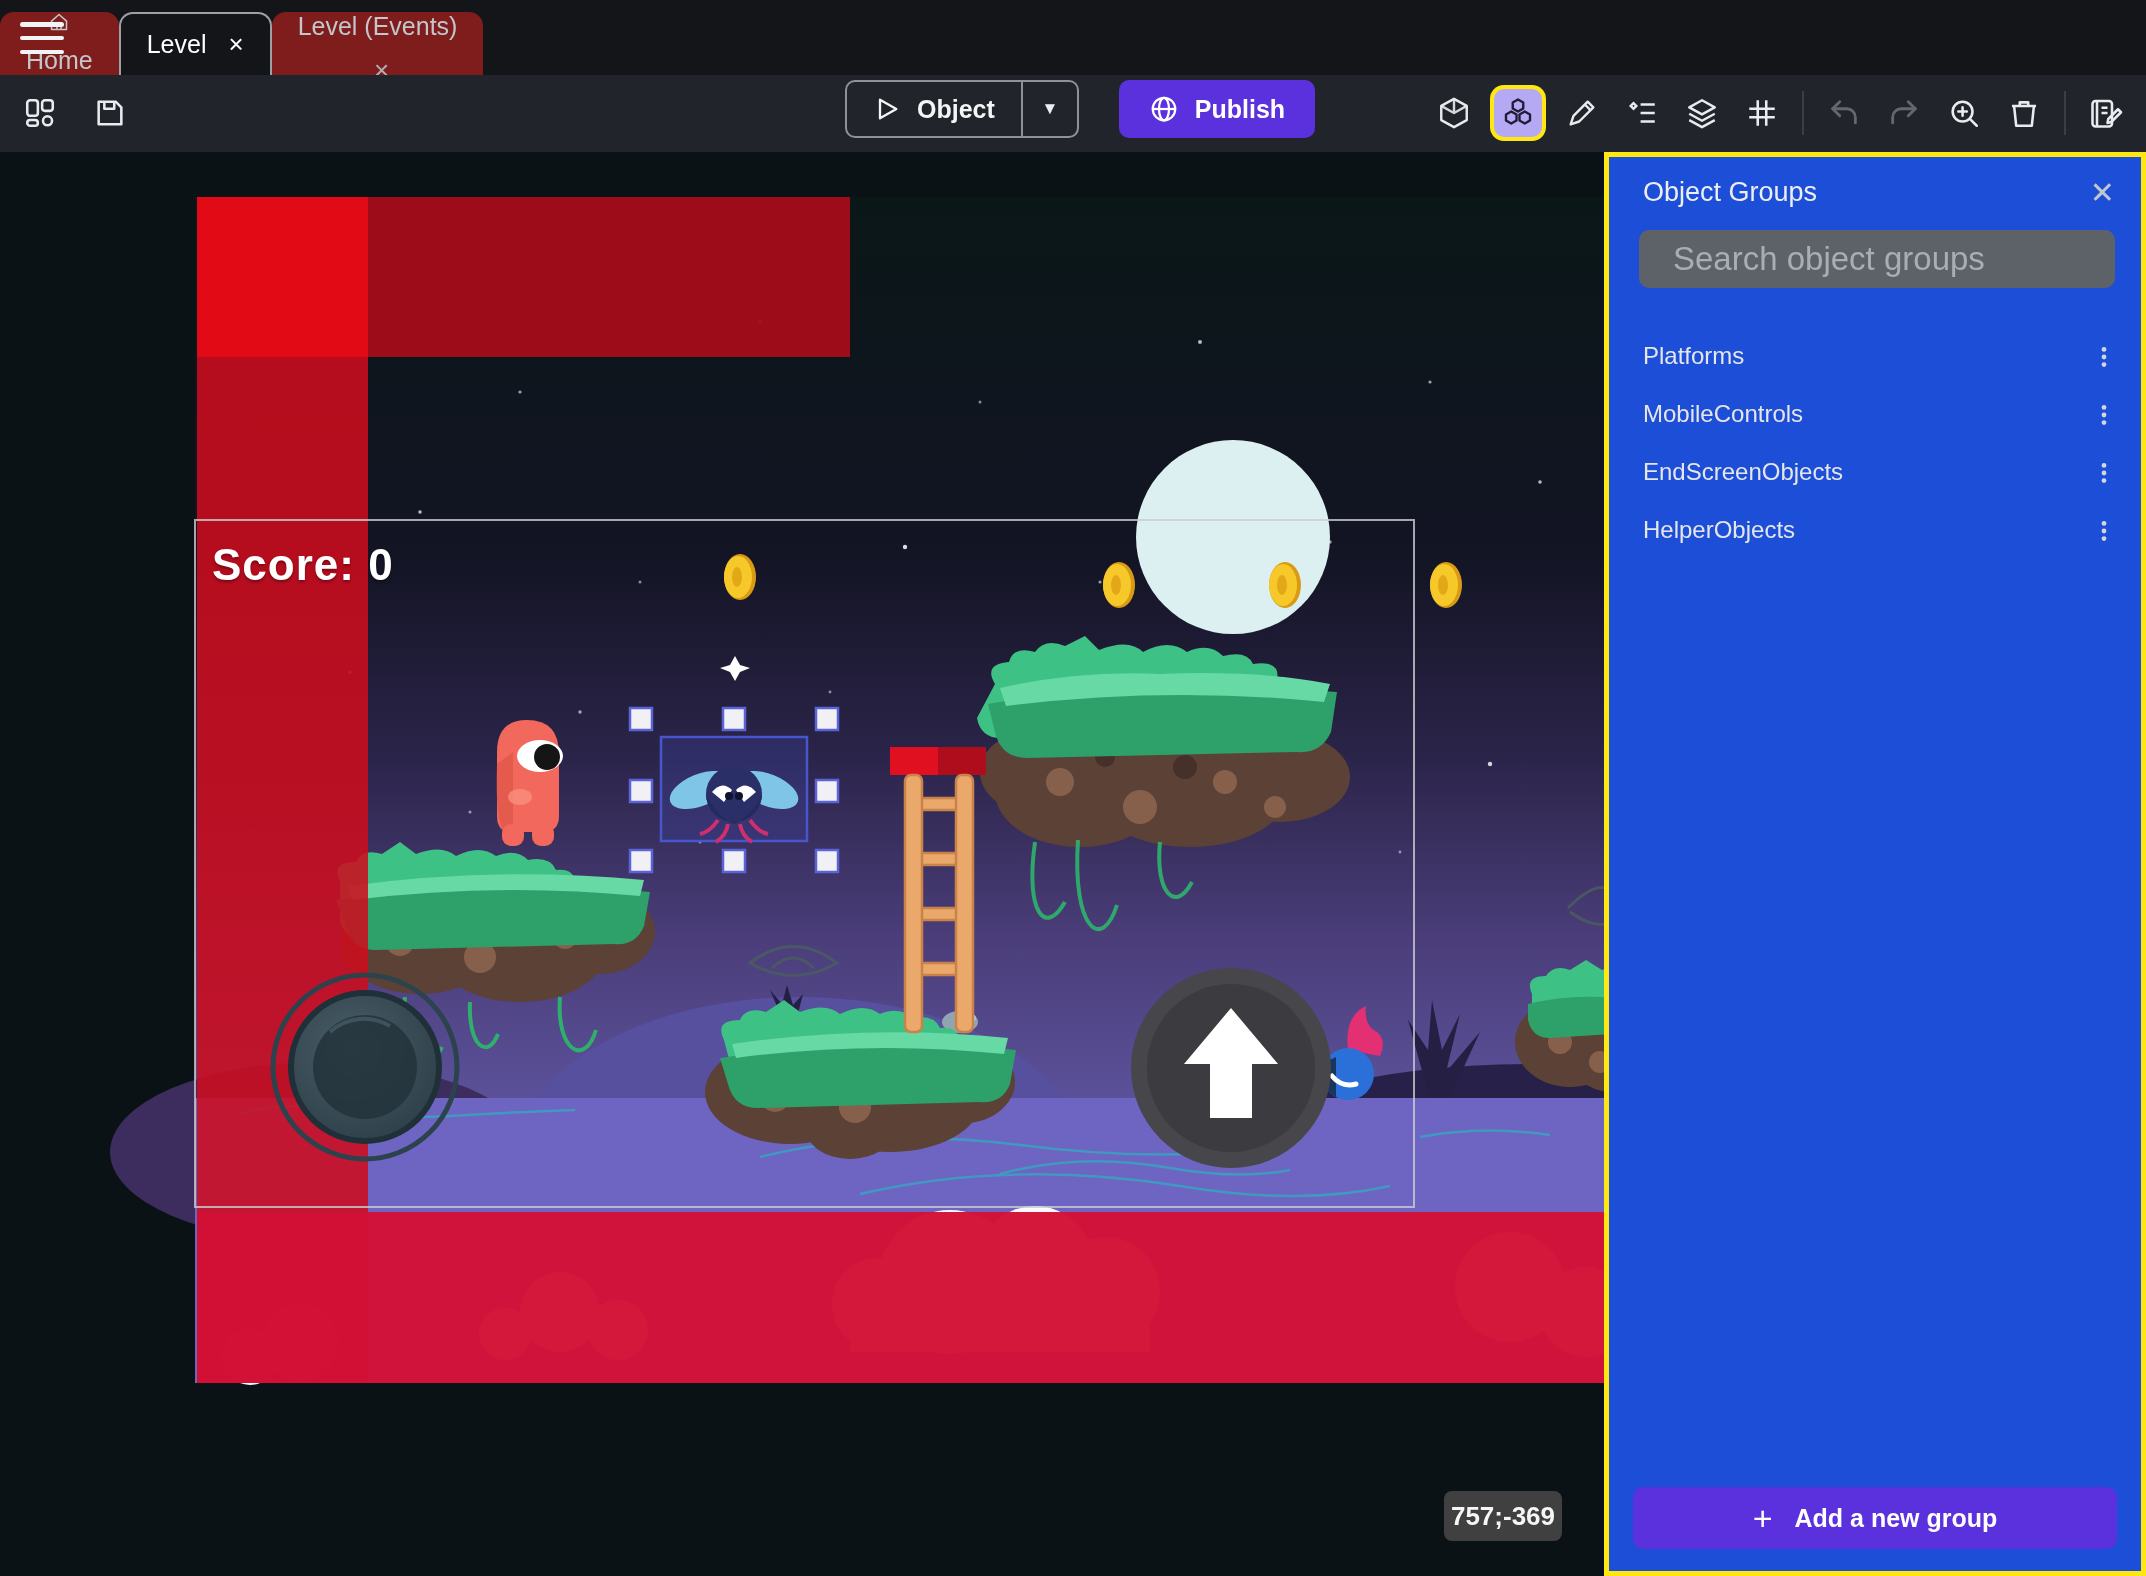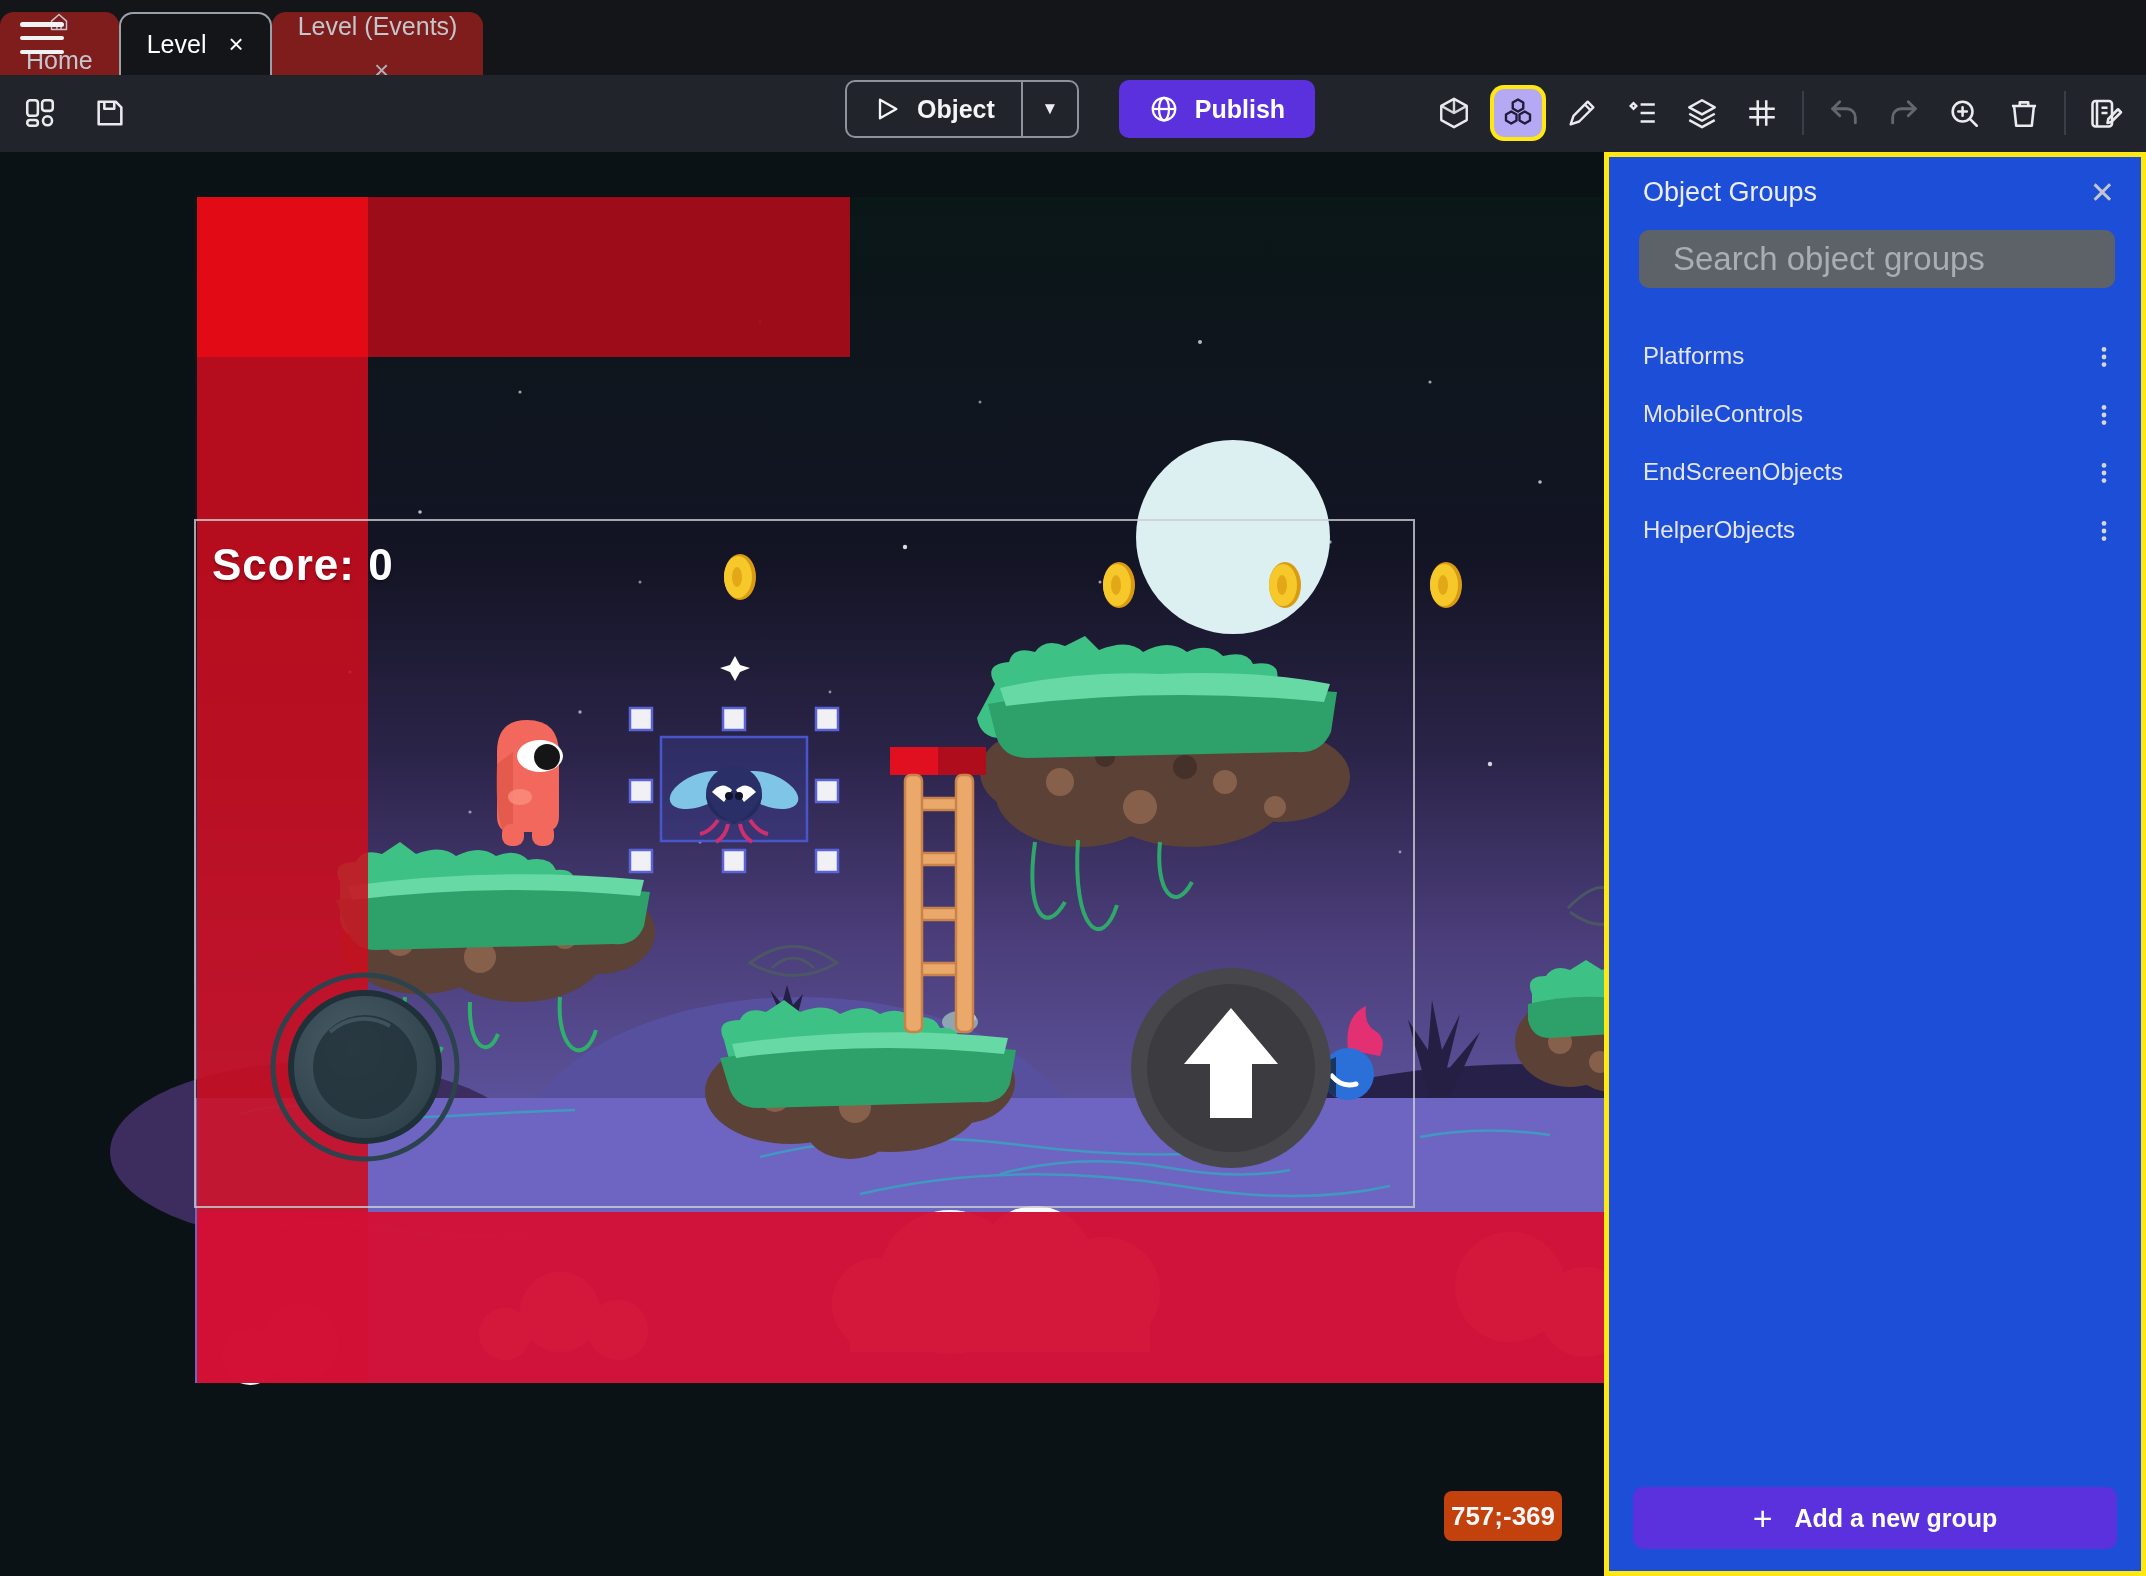--- a/index.html
+++ b/index.html
@@ -33,21 +33,21 @@
   .tb-right .dim { color:#63686f; }
   .tb-divider { width:2px; height:44px; background:#3a3f47; margin:0 6px; }
   .tb-icon.active-tool { background:#b5a9f4; border-radius:10px; color:#221c3a; box-shadow:0 0 0 4px #ffe712; width:48px; height:48px; margin:0 6px; }
 
   
   .main { position:relative; width:100%; height:1424px; }
   .canvas { position:absolute; left:0; top:0; width:1612px; height:1424px; background:#0a1216; overflow:hidden; }
   .scene-svg { position:absolute; left:0; top:0; }
 
   .score { position:absolute; left:212px; top:388px; font-size:44px; font-weight:bold; color:#ffffff; text-shadow:0 2px 3px rgba(0,0,0,.35); letter-spacing:1px; }
-  .coord-chip { position:absolute; left:1444px; top:1339px; width:118px; height:50px; background:#c2410c; border-radius:8px; color:#f5f6f8; font-size:26px; font-weight:bold; display:flex; align-items:center; justify-content:center; }
+  .coord-chip { position:absolute; left:1444px; top:1339px; width:118px; height:50px; background:#404040; border-radius:8px; color:#f5f6f8; font-size:26px; font-weight:bold; display:flex; align-items:center; justify-content:center; }
 
   
   .panel { position:absolute; left:1604px; top:0; width:542px; height:1424px; background:#1d4ed8; border:5px solid #ffe712; display:flex; flex-direction:column; }
   .panel-header { display:flex; align-items:center; justify-content:space-between; padding:20px 26px 14px 34px; }
   .panel-title { color:#eceef0; font-size:27px; }
   .panel-close { color:#c2c6cd; font-size:30px; cursor:pointer; line-height:1; }
   .searchbox { margin:8px 26px 10px 30px; height:58px; background:#5d6269; border-radius:10px; display:flex; align-items:center; gap:16px; padding:0 18px; }
   .searchbox input { flex:1; background:transparent; border:none; outline:none; color:#e8eaec; font-size:33px; font-family:"Liberation Sans", sans-serif; }
   .searchbox input::placeholder { color:#a9aeb5; }
   .group-list { margin-top:14px; }

